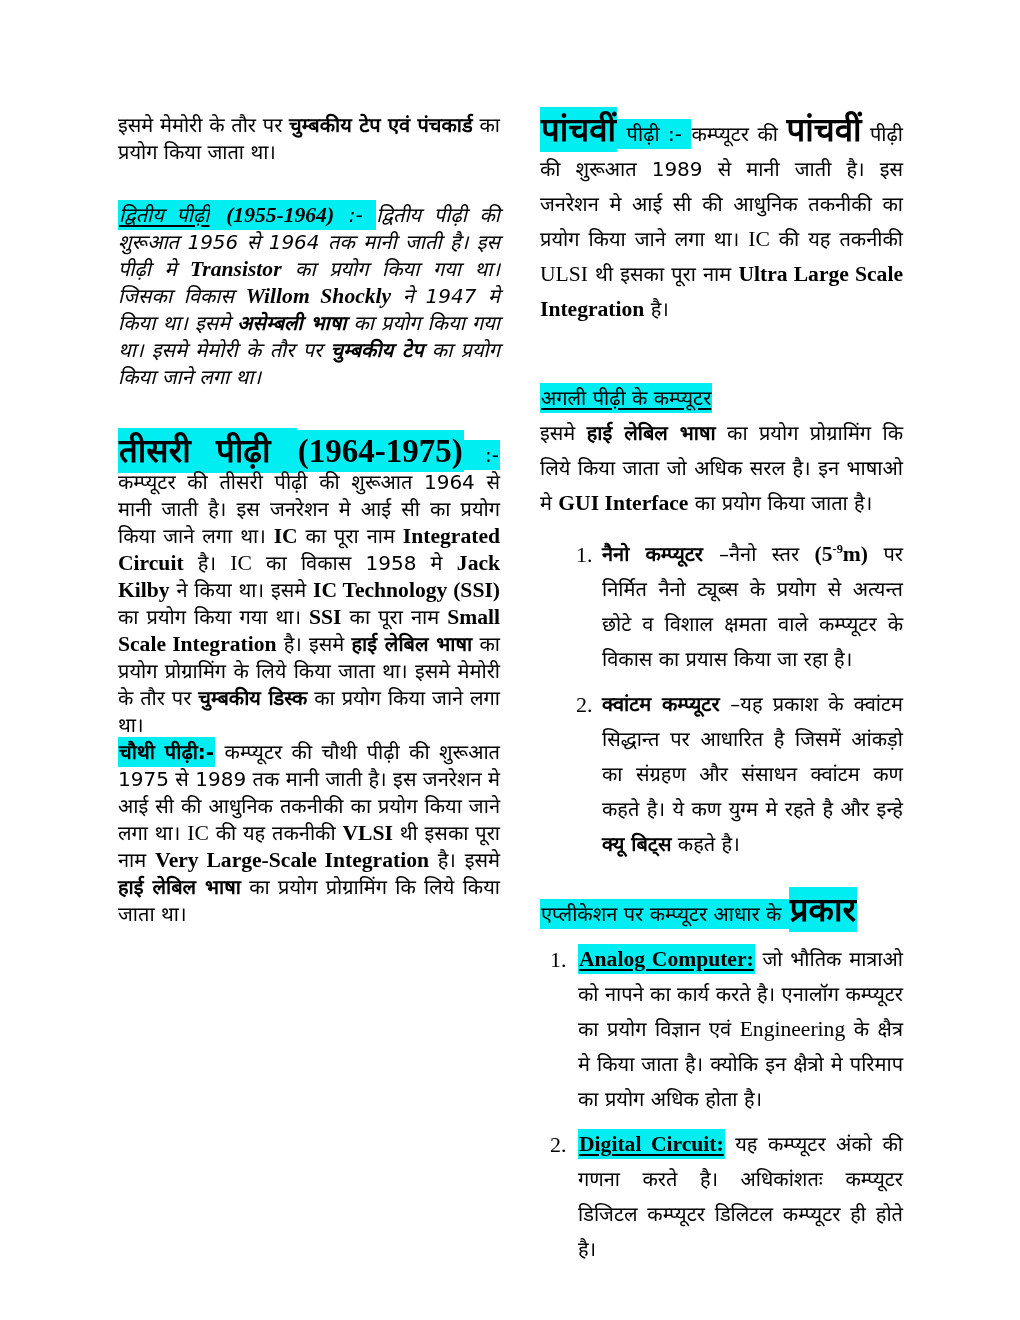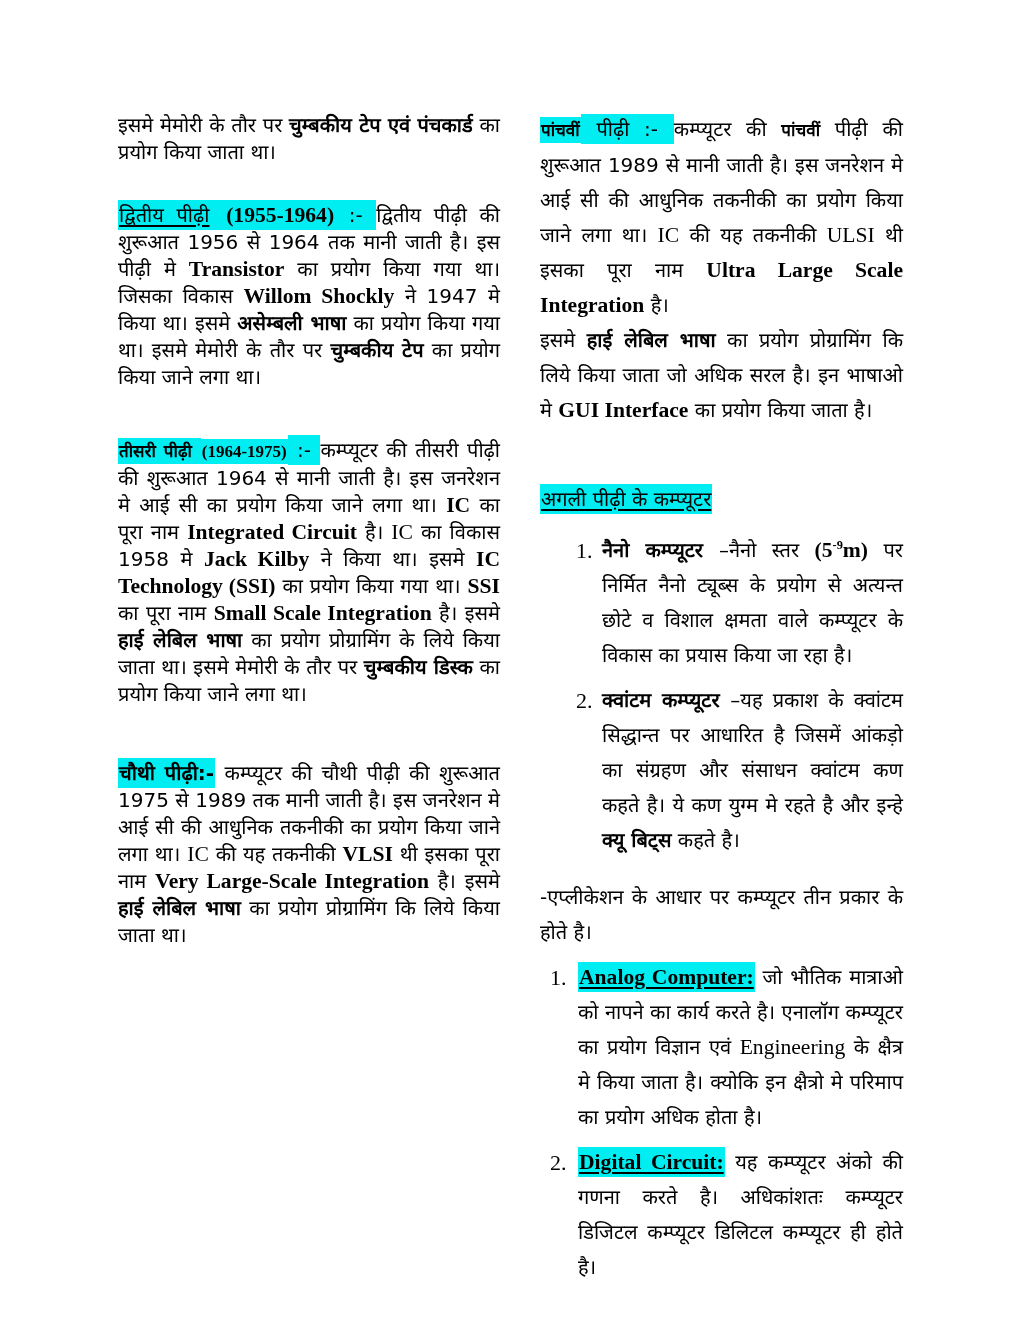--- a/index.html
+++ b/index.html
@@ -23,27 +23,27 @@
   .col-left  { left: 118px; width: 382px; line-height: 27px; }
   .col-right { left: 540px; width: 363px; line-height: 35px; }
 
   .para { text-align: justify; }
 
   
   .b   { font-weight: 700; }
   .serif { font-family: "Liberation Serif", serif; font-size: 1.08em; }
   .hl  { background: var(--hl); padding: 3px 1px; }
   .u   { text-decoration: underline; text-underline-offset: 3px; }
-  .lg  { font-size: 17px; }
+  .lg  { font-size: 33px; }
   .sup { vertical-align: super; font-size: 0.62em; line-height: 0; }
 
   
-  .mt-second { margin-top: 36px; }
+  .mt-second { margin-top: 36px; font-style: italic; }
   .mt-third  { margin-top: 46px; }
-  .mt-fourth { margin-top: 52px; }
+  .mt-fourth { }
   .mt-nextgen-head { margin-top: 54px; }
   .mt-list1  { margin-top: 16px; }
   .mt-apphead { margin-top: 30px; }
   .mt-appintro { margin-top: 22px; }
   .mt-list2  { margin-top: 10px; }
 
   
   .olist { }
   .li { display: flex; align-items: flex-start; }
   .li + .li { margin-top: 10px; }
@@ -69,37 +69,37 @@
     <div class="para mt-second"><span class="hl u">द्वितीय पीढ़ी</span><span class="hl"> </span><span class="b serif hl">(1955-1964)</span><span class="hl"> :- </span><span> द्वितीय पीढ़ी की शुरूआत 1956 से 1964 तक मानी जाती है। इस पीढ़ी मे </span><span class="b serif">Transistor</span><span> का प्रयोग किया गया था। जिसका विकास </span><span class="b serif">Willom Shockly</span><span> ने 1947 मे किया था। इसमे </span><span class="b">असेम्बली भाषा</span><span> का प्रयोग किया गया था।  इसमे मेमोरी के तौर पर </span><span class="b">चुम्बकीय टेप</span><span> का प्रयोग किया जाने लगा था।</span></div>
 
     <div class="para mt-third"><span class="b hl lg">तीसरी पीढ़ी </span><span class="b serif hl lg">(1964-1975)</span><span class="hl"> :- </span><span> कम्प्यूटर की तीसरी पीढ़ी की शुरूआत 1964 से मानी जाती है। इस जनरेशन मे आई सी का प्रयोग किया जाने लगा था। </span><span class="b serif">IC</span><span> का पूरा नाम </span><span class="b serif">Integrated Circuit</span><span> है। </span><span class="serif">IC</span><span> का विकास 1958 मे </span><span class="b serif">Jack Kilby</span><span> ने किया था। इसमे </span><span class="b serif">IC Technology (SSI)</span><span> का प्रयोग किया गया था। </span><span class="b serif">SSI</span><span> का पूरा नाम </span><span class="b serif">Small Scale Integration</span><span> है। इसमे </span><span class="b">हाई लेबिल भाषा</span><span> का प्रयोग प्रोग्रामिंग के लिये किया जाता था। इसमे मेमोरी के तौर पर </span><span class="b">चुम्बकीय डिस्क</span><span> का प्रयोग किया जाने लगा था।</span></div>
 
     <div class="para mt-fourth"><span class="b hl">चौथी पीढ़ी:-</span><span> कम्प्यूटर की चौथी पीढ़ी की शुरूआत 1975 से 1989 तक मानी जाती है। इस जनरेशन मे आई सी की आधुनिक तकनीकी का प्रयोग किया जाने लगा था। </span><span class="serif">IC</span><span> की यह तकनीकी </span><span class="b serif">VLSI</span><span> थी इसका पूरा नाम </span><span class="b serif">Very Large-Scale Integration</span><span> है। इसमे </span><span class="b">हाई लेबिल भाषा</span><span> का प्रयोग प्रोग्रामिंग कि लिये किया जाता था।</span></div>
   </div>
 
   <div class="col col-right">
     <div class="para"><span class="b hl lg">पांचवीं</span><span class="hl"> पीढ़ी :- </span><span> कम्प्यूटर की </span><span class="b lg">पांचवीं</span><span> पीढ़ी की शुरूआत 1989 से मानी जाती है। इस जनरेशन मे आई सी की आधुनिक तकनीकी का प्रयोग किया जाने लगा था। </span><span class="serif">IC</span><span> की यह तकनीकी </span><span class="serif">ULSI</span><span> थी इसका पूरा नाम </span><span class="b serif">Ultra Large Scale Integration</span><span> है।</span></div>
 
+    <div class="para mt-nextgen-head"><span class="hl u">अगली पीढ़ी के कम्प्यूटर</span></div>
+
     <div class="para"><span>इसमे </span><span class="b">हाई लेबिल भाषा</span><span> का प्रयोग प्रोग्रामिंग कि लिये किया जाता जो अधिक सरल है। इन भाषाओ मे </span><span class="b serif">GUI Interface</span><span> का प्रयोग किया जाता है।</span></div>
-
-    <div class="para mt-nextgen-head"><span class="hl u">अगली पीढ़ी के कम्प्यूटर</span></div>
 
     <div class="olist olist-nextgen mt-list1">
       <div class="li">
         <span class="num">1.</span>
         <div class="itext"><span class="b">नैनो कम्प्यूटर </span><span>–नैनो स्तर </span><span class="b serif">(5</span><span class="b serif sup">-9</span><span class="b serif">m)</span><span> पर निर्मित नैनो ट्यूब्स के प्रयोग से अत्यन्त छोटे व विशाल क्षमता वाले कम्प्यूटर के विकास का प्रयास किया जा रहा है।</span></div>
       </div>
       <div class="li">
         <span class="num">2.</span>
         <div class="itext"><span class="b">क्वांटम कम्प्यूटर </span><span>–यह प्रकाश के क्वांटम सिद्धान्त पर आधारित है जिसमें आंकड़ो का संग्रहण और संसाधन क्वांटम कण कहते है। ये कण युग्म मे रहते है और इन्हे </span><span class="b">क्यू बिट्स</span><span> कहते है।</span></div>
       </div>
     </div>
 
+    <div class="para mt-apphead"><span class="hl">एप्लीकेशन पर कम्प्यूटर आधार के </span><span class="b hl lg">प्रकार</span></div>
 
-    <div class="para mt-appintro"><span>-एप्लीकेशन के आधार पर कम्प्यूटर तीन प्रकार के होते है।</span></div>
 
     <div class="olist olist-apps mt-list2">
       <div class="li">
         <span class="num">1.</span>
         <div class="itext"><span class="b serif hl u">Analog Computer:</span><span> जो भौतिक मात्राओ को नापने का कार्य करते है। एनालॉग कम्प्यूटर का प्रयोग विज्ञान एवं </span><span class="serif">Engineering</span><span> के क्षैत्र मे किया जाता है। क्योकि इन क्षैत्रो मे परिमाप का प्रयोग अधिक होता है।</span></div>
       </div>
       <div class="li">
         <span class="num">2.</span>
         <div class="itext"><span class="b serif hl u">Digital Circuit:</span><span> यह कम्प्यूटर अंको की गणना करते है। अधिकांशतः कम्प्यूटर डिजिटल कम्प्यूटर डिलिटल कम्प्यूटर ही होते है।</span></div>
       </div>

